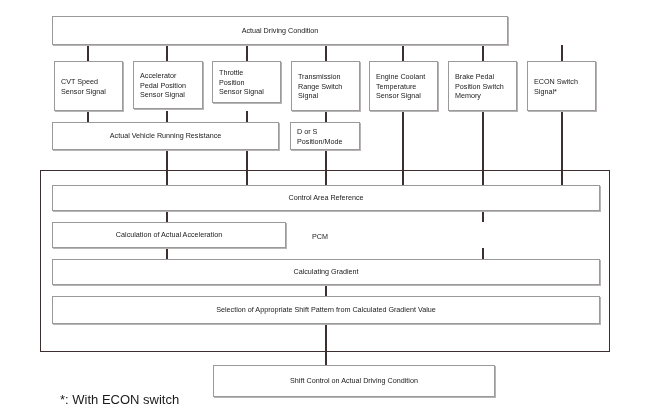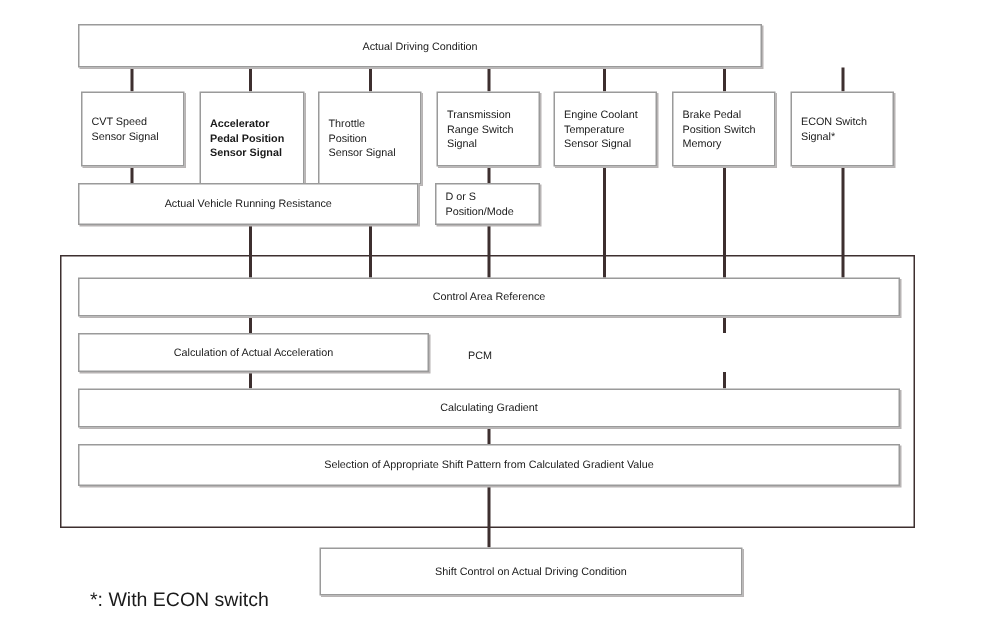--- a/index.html
+++ b/index.html
@@ -89,26 +89,26 @@
   <div class="conn vline" style="left:246px; top:45px; height:16px;"></div>
   <div class="conn vline" style="left:325px; top:45px; height:16px;"></div>
   <div class="conn vline" style="left:402px; top:45px; height:16px;"></div>
   <div class="conn vline" style="left:482px; top:45px; height:16px;"></div>
   <div class="conn vline" style="left:561px; top:45px; height:16px;"></div>
 
   <div class="box tl mid shade" style="left:54px; top:61px; width:69px; height:50px;">
     <div class="txt" style="white-space:pre-line;">CVT Speed
 Sensor Signal</div>
   </div>
-  <div class="box tl mid shade" style="left:133px; top:61px; width:70px; height:62px;font-weight:bold;">
+  <div class="box tl mid shade" style="left:133px; top:61px; width:70px; height:48px;">
     <div class="txt" style="white-space:pre-line;">Accelerator
 Pedal Position
 Sensor Signal</div>
   </div>
-  <div class="box tl mid shade" style="left:212px; top:61px; width:69px; height:62px;">
+  <div class="box tl mid shade" style="left:212px; top:61px; width:69px; height:42px;">
     <div class="txt" style="white-space:pre-line;">Throttle
 Position
 Sensor Signal</div>
   </div>
   <div class="box tl mid shade" style="left:291px; top:61px; width:69px; height:50px;">
     <div class="txt" style="white-space:pre-line;">Transmission
 Range Switch
 Signal</div>
   </div>
   <div class="box tl mid shade" style="left:369px; top:61px; width:69px; height:50px;">

